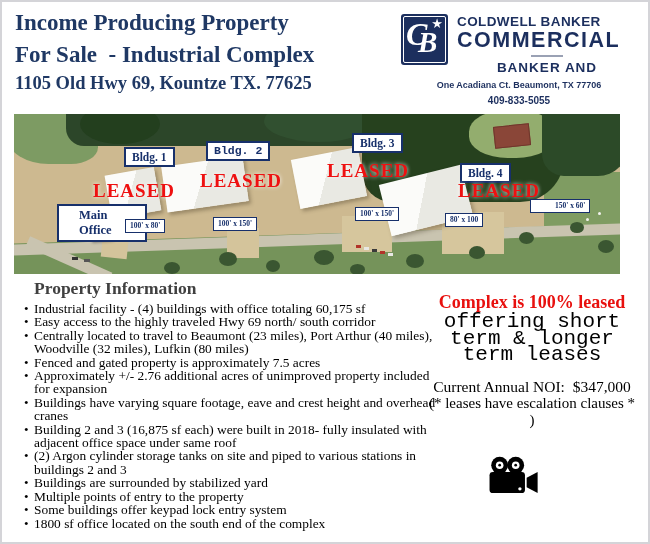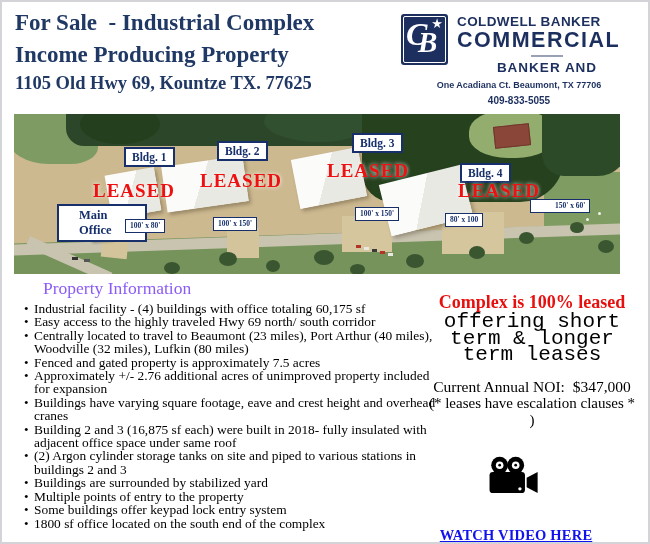--- a/index.html
+++ b/index.html
@@ -62,56 +62,56 @@
     background:linear-gradient(115deg,#fbfbf9 0 46%,#e9e9e3 46% 100%);}
   .b1{left:94px; top:57px; width:50px; height:44px; transform:rotate(-10deg);}
   .b2{left:150px; top:47px; width:82px; height:46px; transform:rotate(-8deg);}
   .b3{left:281px; top:39px; width:68px; height:50px; transform:rotate(-11deg);}
   .b4{left:370px; top:60px; width:84px; height:53px; transform:rotate(-14deg);}
   .office-bldg{left:76px; top:91px; width:20px; height:33px; background:#676c72;
     border:1px solid #dcdcd8; transform:rotate(-4deg); box-shadow:1px 2px 3px rgba(0,0,0,.4);}
 
   .bldg-label{background:#fff; border:2px solid #17306b; color:#17306b; font-weight:bold;
     font-size:11.5px; line-height:14px; padding:1px 6px; white-space:nowrap;}
-  .bl1{left:110px; top:33px;} .bl2{left:203px; top:27px;} .bl3{left:338px; top:19px;} .bl4{left:446px; top:49px;}
+  .bl1{left:110px; top:33px;} .bl2{left:192px; top:27px;font-family:Liberation Mono, monospace;} .bl3{left:338px; top:19px;} .bl4{left:446px; top:49px;}
   .leased{color:#ee1111; font-weight:bold; font-size:19px; letter-spacing:1px; white-space:nowrap;
     text-shadow:0 0 4px rgba(255,255,255,.9);}
   .ls1{left:79px; top:66px;} .ls2{left:186px; top:56px;} .ls3{left:313px; top:46px;} .ls4{left:444px; top:66px;}
   .size-label{background:#fff; border:1px solid #17306b; color:#17306b; font-weight:bold;
     font-size:7.5px; line-height:10px; padding:1px 4px; white-space:nowrap;}
   .sz1{left:111px; top:105px;} .sz2{left:199px; top:103px;} .sz3{left:341px; top:93px;}
   .sz4{left:431px; top:99px;} .sz5{left:516px; top:85px;padding-left:24px;}
   .main-office{left:43px; top:90px; width:46px; background:#fff; border:2px solid #17306b;
     color:#17306b; font-weight:bold; font-size:12.5px; line-height:15px; padding:2px 20px;}
 
   
   .prop-section{position:absolute; left:20px; top:276px; width:414px; color:#000;}
-  .prop-heading{color:#8b5cf6; font-weight:normal; font-size:17.5px; margin-left:21px; line-height:20px;}
+  .prop-heading{color:#404040; font-weight:bold; font-size:17.5px; margin-left:12px; line-height:20px;}
   .bullets{margin:4px 0 0 0; padding:0; list-style:none;}
   .bullets li{position:relative; padding-left:12px; font-size:13.4px; line-height:13.4px; margin-bottom:0;}
   .bullets li::before{content:"\2022"; position:absolute; left:2px; top:0; font-size:13px;}
 
   
   .lease-col{position:absolute; left:424px; top:290px; width:212px; text-align:center; color:#000;}
   .lease-headline{color:#e8100e; font-weight:bold; font-size:18px; line-height:20px;}
   .lease-sub{font-size:21px; line-height:16.5px; margin:2px auto 0 auto; width:196px;font-family:Liberation Mono, monospace;}
   .noi-line{margin-top:14px; font-size:15.5px; line-height:17px;}
   .clause-line{font-size:15px; line-height:17px;}
   .camera-wrap{margin-top:26px; display:inline-block; transform:translateX(-18px);}
   .video-link{display:inline-block; margin-top:24px; transform:translateX(-16px);
     color:#1212ee; font-weight:bold; font-size:14.5px; text-decoration:underline; letter-spacing:0.2px;}
 </style>
 </head>
 <body>
 
 <div class="page">
 
   <div class="title-block">
+    <div class="title-line">Income Producing Property</div>
     <div class="title-line">For Sale  - Industrial Complex</div>
-    <div class="title-line">Income Producing Property</div>
     <div class="title-line3">1105 Old Hwy 69, Kountze TX. 77625</div>
   </div>
 
   <div class="brand-block">
     <div class="brand-row">
       <div class="cb-mark">
         <span class="cb-c">C</span>
         <span class="cb-b">B</span>
         <span class="cb-star">★</span>
       </div>
@@ -222,16 +222,15 @@
         <circle cx="15" cy="11" r="1.6" fill="#000"></circle>
         <circle cx="34" cy="11" r="10" fill="#000"></circle>
         <circle cx="34" cy="11" r="4.5" fill="#fff"></circle>
         <circle cx="34" cy="11" r="1.6" fill="#000"></circle>
         <rect x="3" y="19" width="42" height="25" rx="4" fill="#000"></rect>
         <path d="M47 26 L60 19 L60 44 L47 37 Z" fill="#000"></path>
         <circle cx="39" cy="39" r="2" fill="#fff"></circle>
       </svg>
     </div>
     <br>
-    <a href="#" class="video-link">WATCH VIDEO HERE</a>
   </div>
 
 </div>
 
 </body></html>

